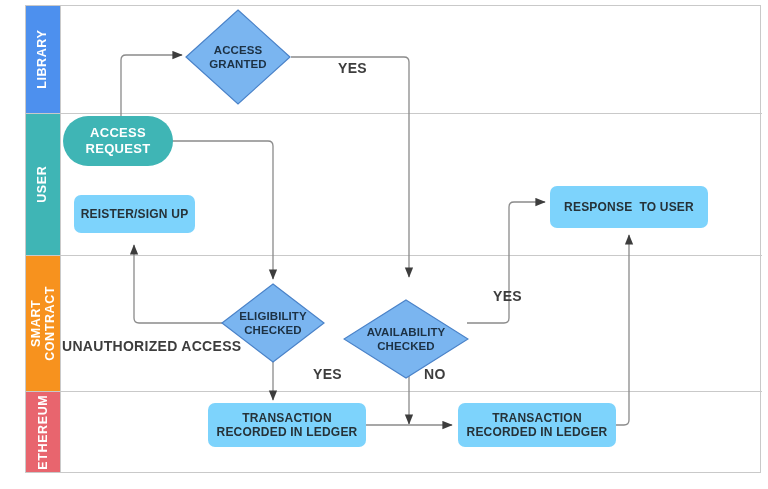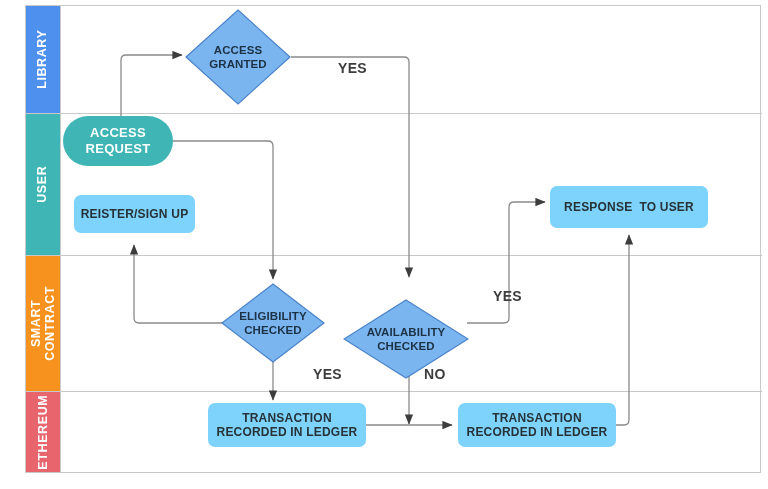--- a/index.html
+++ b/index.html
@@ -234,14 +234,15 @@
   </div>
 
   <div class="edge-label" style="left:338px; top:60px;">YES</div>
 
   <div class="edge-label" style="left:313px; top:366px;">YES</div>
 
   <div class="edge-label" style="left:493px; top:288px;">YES</div>
 
   <div class="edge-label" style="left:424px; top:366px;">NO</div>
 
+  <div class="edge-label" style="left:62px; top:338px;">UNAUTHORIZED ACCESS</div>
 
 </div>
 
 </body></html>

